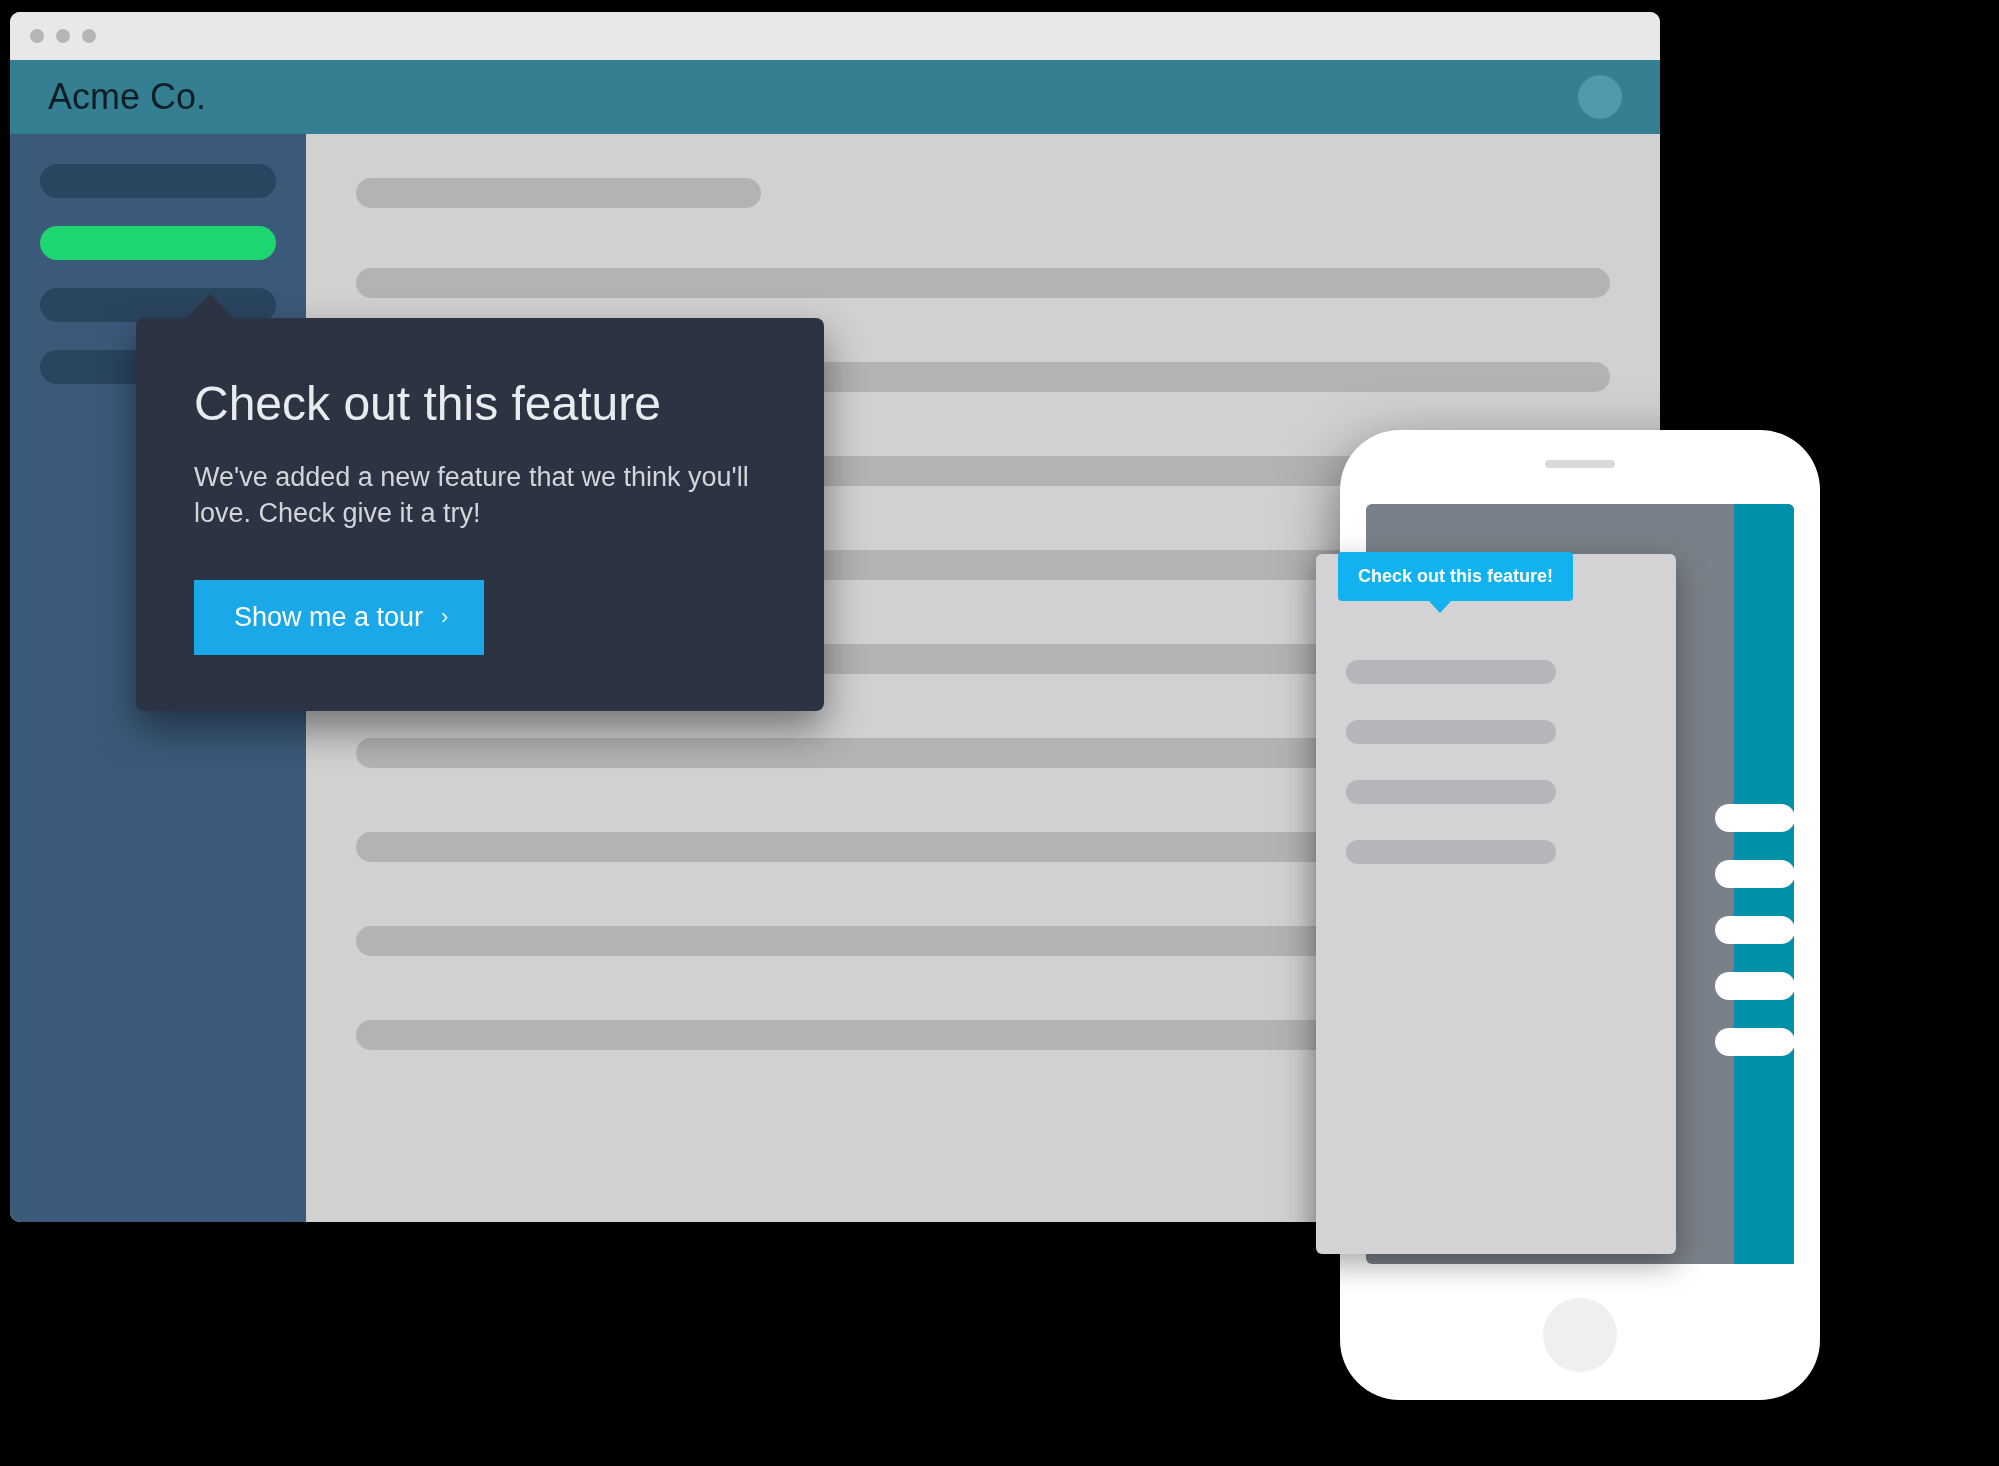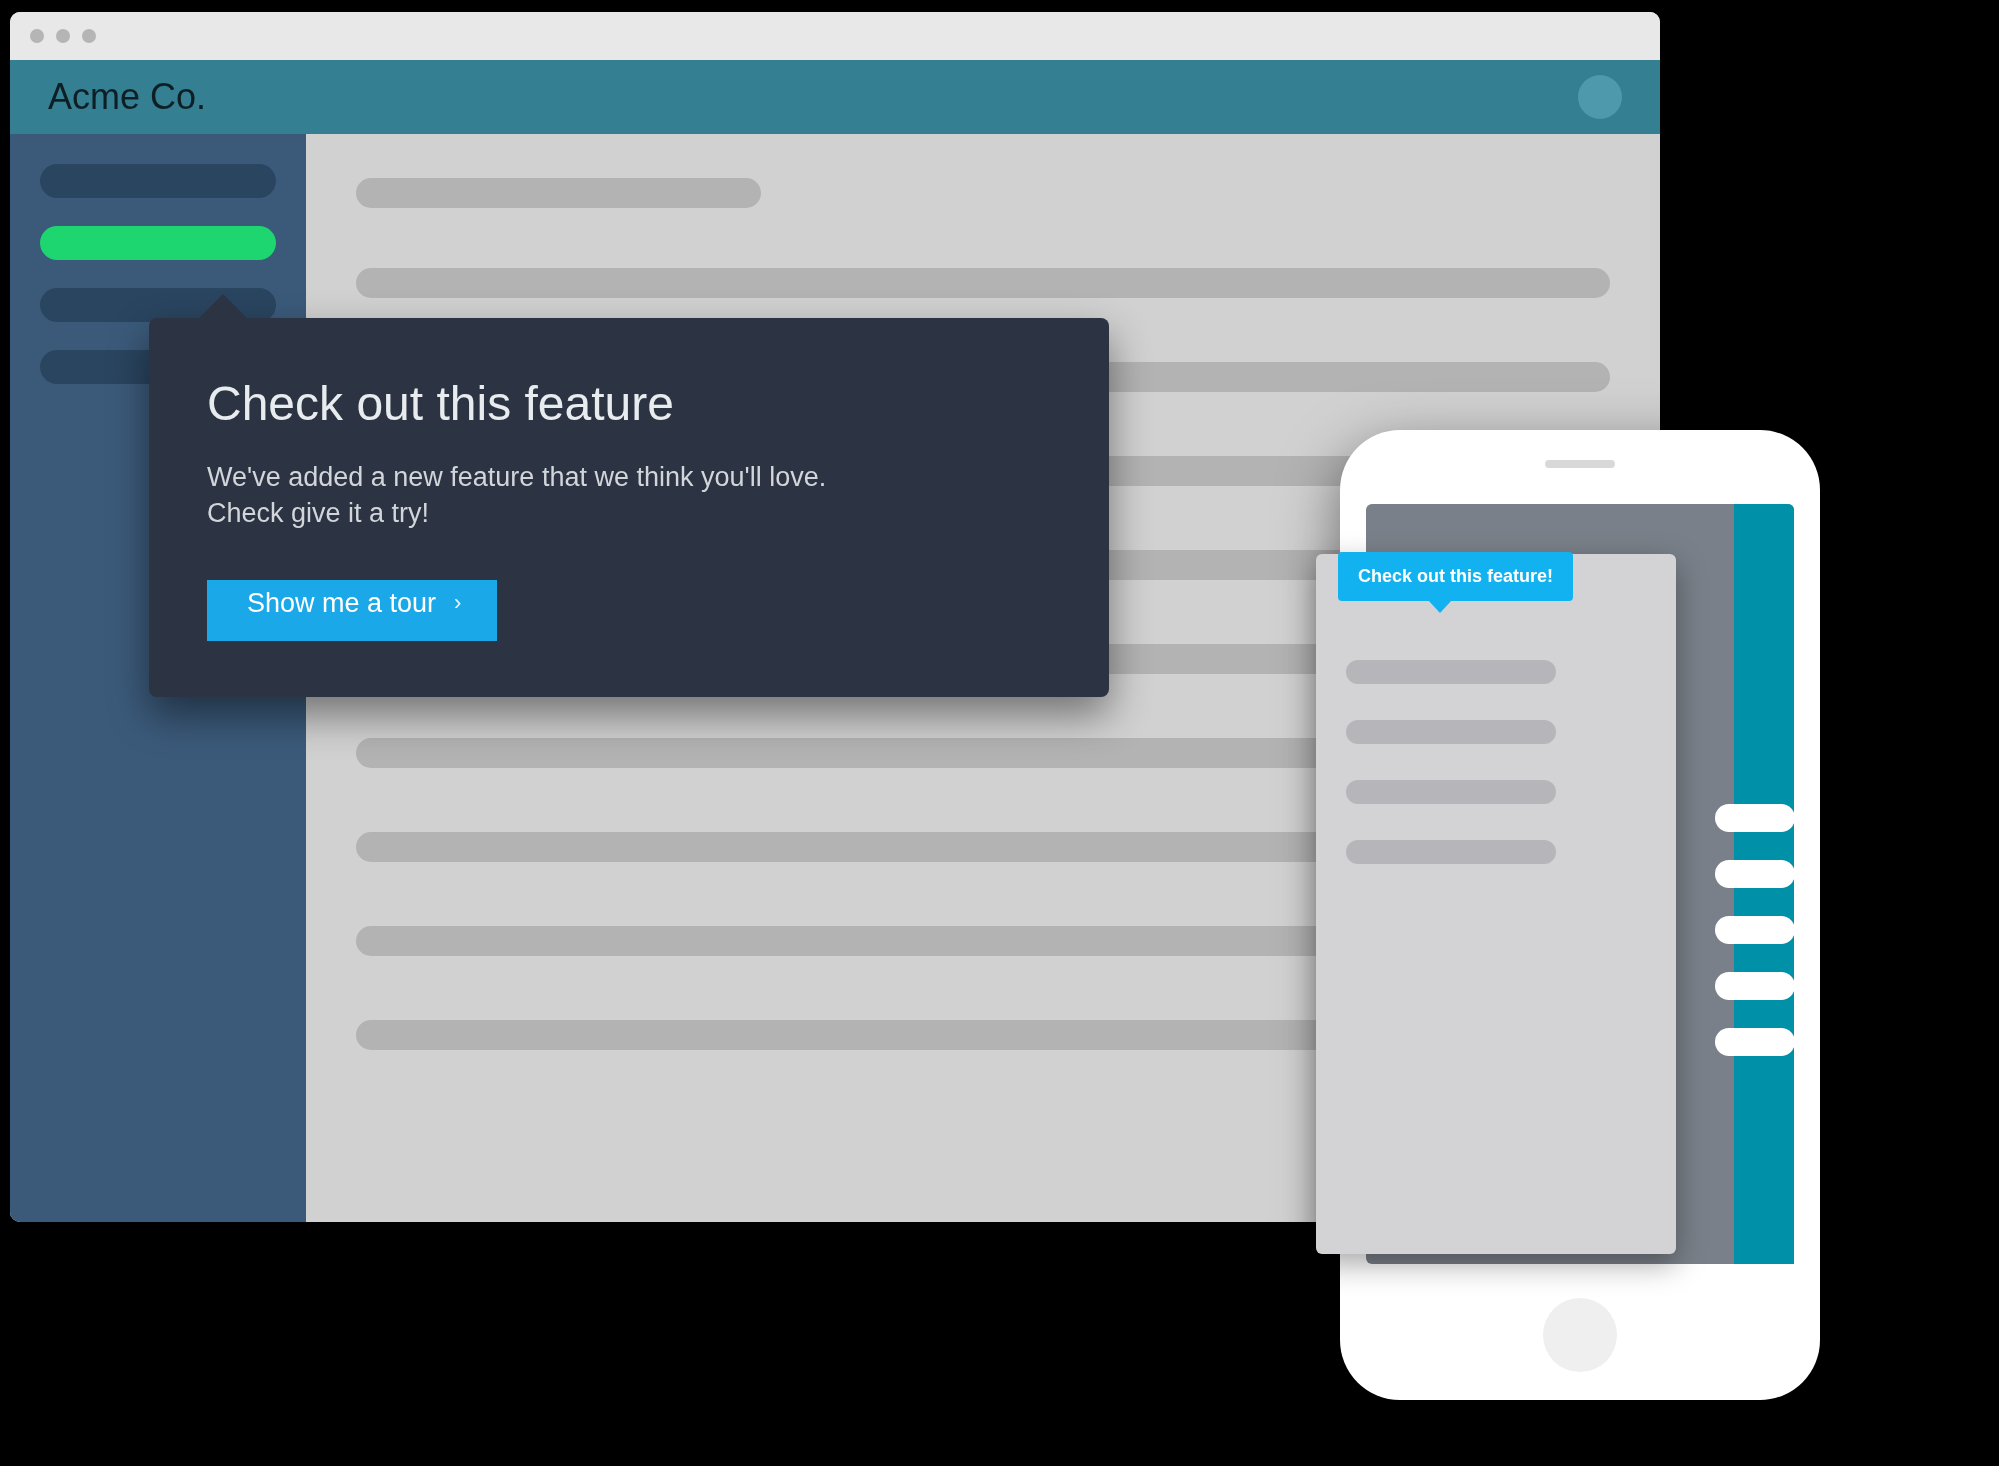--- a/index.html
+++ b/index.html
@@ -65,44 +65,43 @@
       margin-bottom: 60px;
     }
     .content-rows { display: flex; flex-direction: column; gap: 64px; }
     .row { height: 30px; border-radius: 16px; background: #b3b3b3; }
 
     
     .tooltip {
       position: absolute;
       left: 136px;
       top: 318px;
-      width: 960px;
+      width: 688px;
       background: #2c3443;
       border-radius: 8px;
       padding: 58px 58px 56px 58px;
       color: #fff;
       box-shadow: 0 18px 40px rgba(0,0,0,.45);
-      margin-left: 13px;
     }
     .tooltip::before {
       content: "";
       position: absolute;
       top: -24px;
       left: 48px;
       border-left: 26px solid transparent;
       border-right: 26px solid transparent;
       border-bottom: 26px solid #2c3443;
     }
     .tooltip h2 { font-size: 48px; font-weight: 400; color: #e9ecef; margin-bottom: 28px; }
     .tooltip p { font-size: 27px; line-height: 1.35; color: #d2d6db; max-width: 640px; margin-bottom: 48px; }
     .cta {
       display: inline-flex; align-items:center; gap:18px;
       background: #1ba8e8; color: #fff;
       border: none; font-size: 27px;
-      padding: 8px 36px 22px 40px;
+      padding: 22px 36px 22px 40px;
       cursor: pointer;
     }
     .cta .chev { font-size: 22px; opacity: .9; }
 
     
     .phone {
       position: absolute;
       left: 1340px;
       top: 430px;
       width: 480px;

